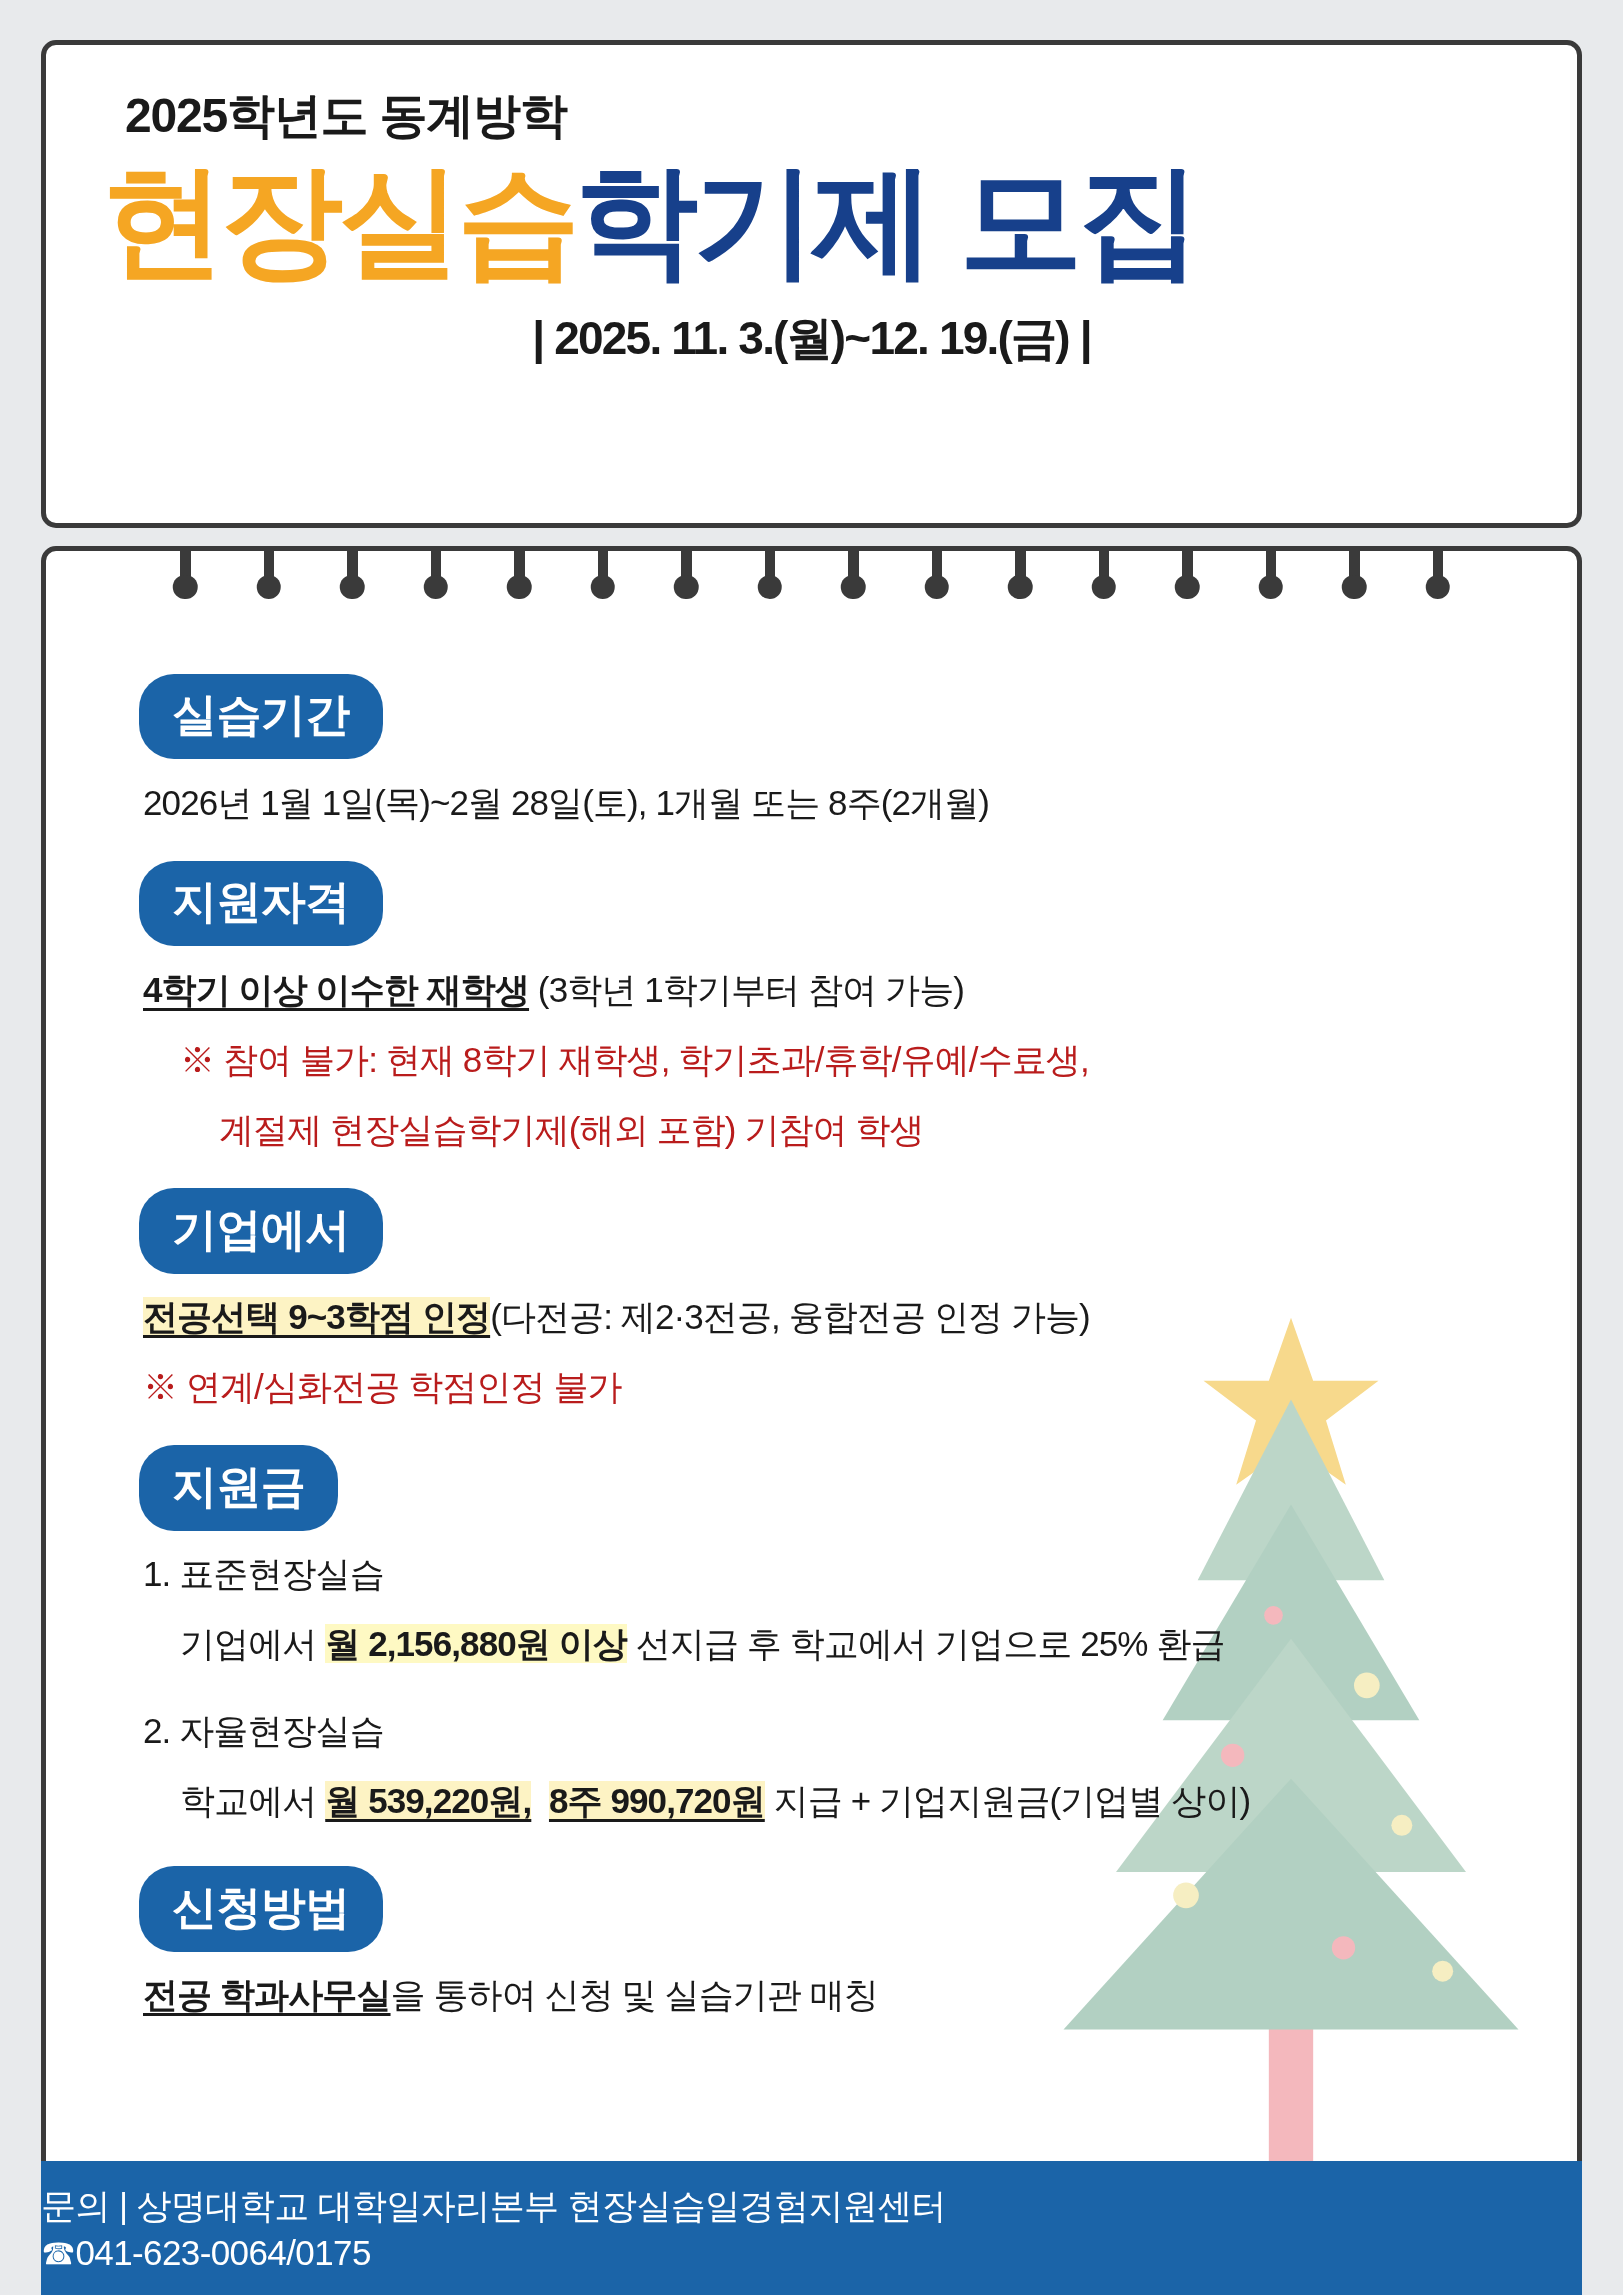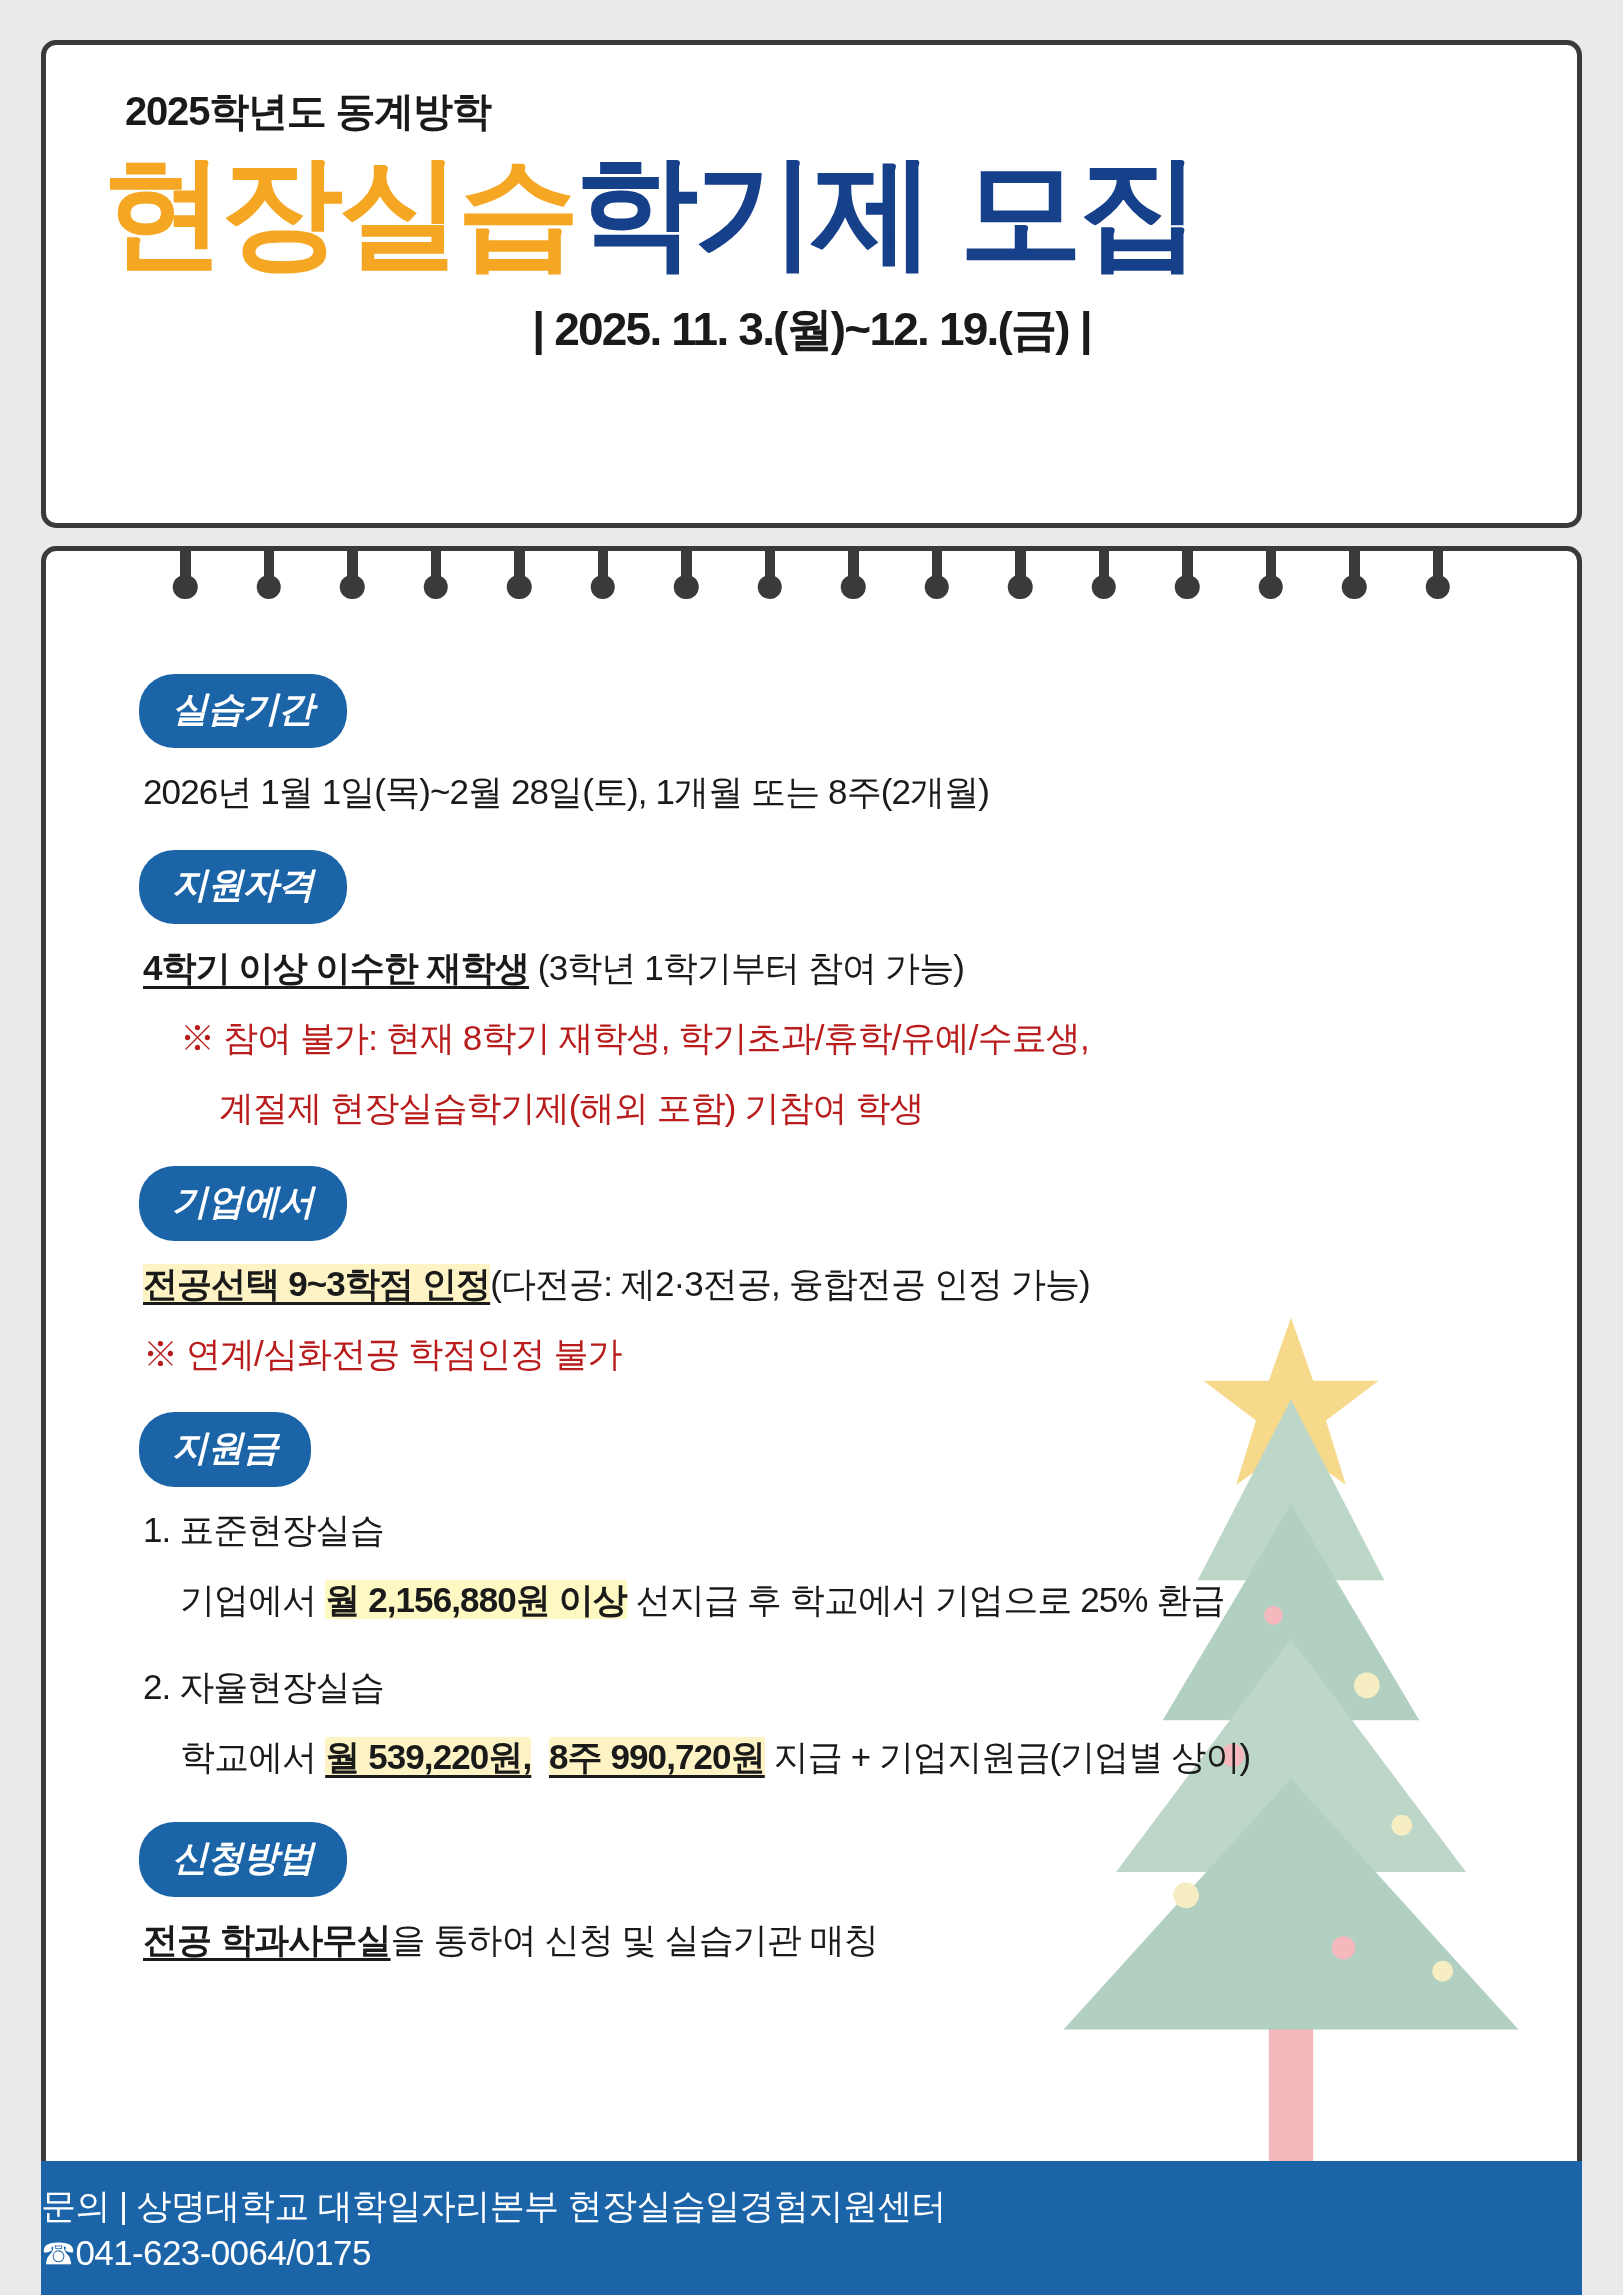--- a/index.html
+++ b/index.html
@@ -26,21 +26,21 @@
   .header-box {
     position: relative;
     border: 5.3px solid #3a3a3a;
     border-radius: 15px;
     background: #ffffff;
     height: 488px;
     box-sizing: border-box;
     padding: 27px 35px 0 35px;
   }
   .header-line1 {
-    font-size: 40px;
+    font-size: 48px;
     font-weight: bold;
     color: #1a1a1a;
     letter-spacing: -1.2px;
     margin-left: 44px;
     margin-top: 11.7px;
   }
   .header-title {
     font-size: 123px;
     font-weight: bold;
     letter-spacing: -4.7px;
@@ -117,27 +117,26 @@
   .content {
     position: relative;
     z-index: 3;
     padding: 123px 0 0 0;
   }
 
   .pill {
     display: inline-block;
     background: #1b64a8;
     color: #ffffff;
-    font-size: 36px;
+    font-size: 45px;
     font-weight: bold;
     letter-spacing: -0.6px;
     border-radius: 35px;
     padding: 11.7px 33px 14px 33px;
     margin-left: 93px;
-    font-style: italic;
   }
 
   .para {
     font-size: 35px;
     color: #1a1a1a;
     letter-spacing: -0.9px;
     margin: 17.5px 0 0 97px;
     line-height: 1.5;
   }
   .para.indent { margin-left: 134px; }

